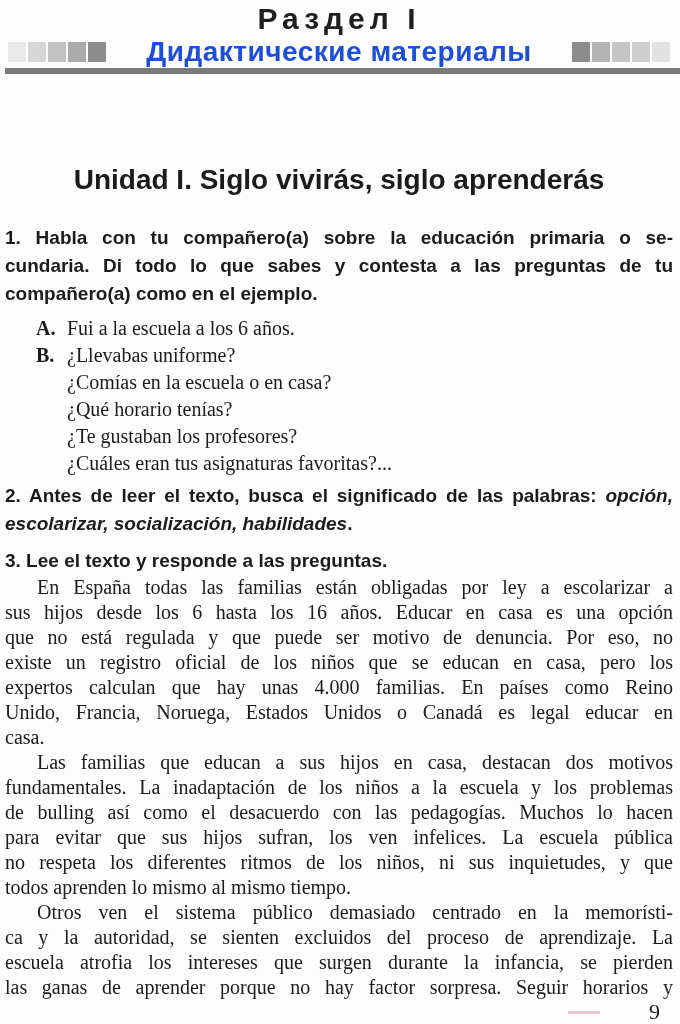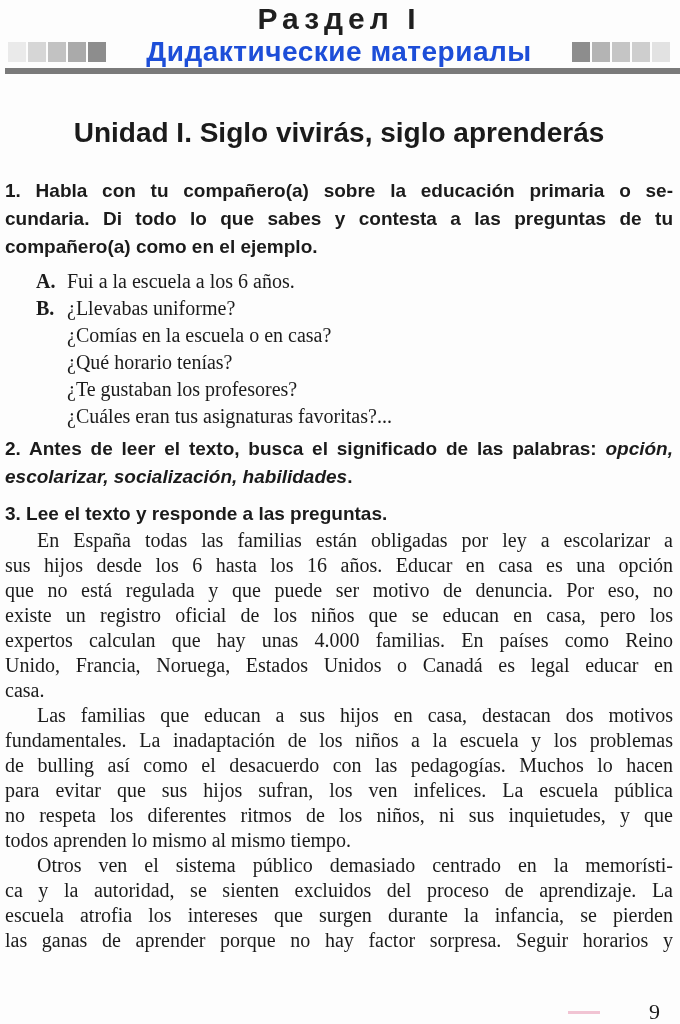--- a/index.html
+++ b/index.html
@@ -46,21 +46,21 @@
   .squares.right{right:3px;}
   .sq{width:18px;height:20px;}
   .hdr-rule{
     margin-top:2px;
     height:6px;
     width:676px;
   }
 
   
   .unit-title{
-    margin-top:42px;
+    margin-top:89px;
     text-align:center;
     font-family:"Liberation Sans", sans-serif;
     font-weight:700;
     font-size:28px;
     line-height:33px;
   }
 
   
   .ex-block{font-family:"Liberation Sans", sans-serif;font-weight:700;font-size:19px;line-height:28px;}
   .ex1{margin-top:28px;}

